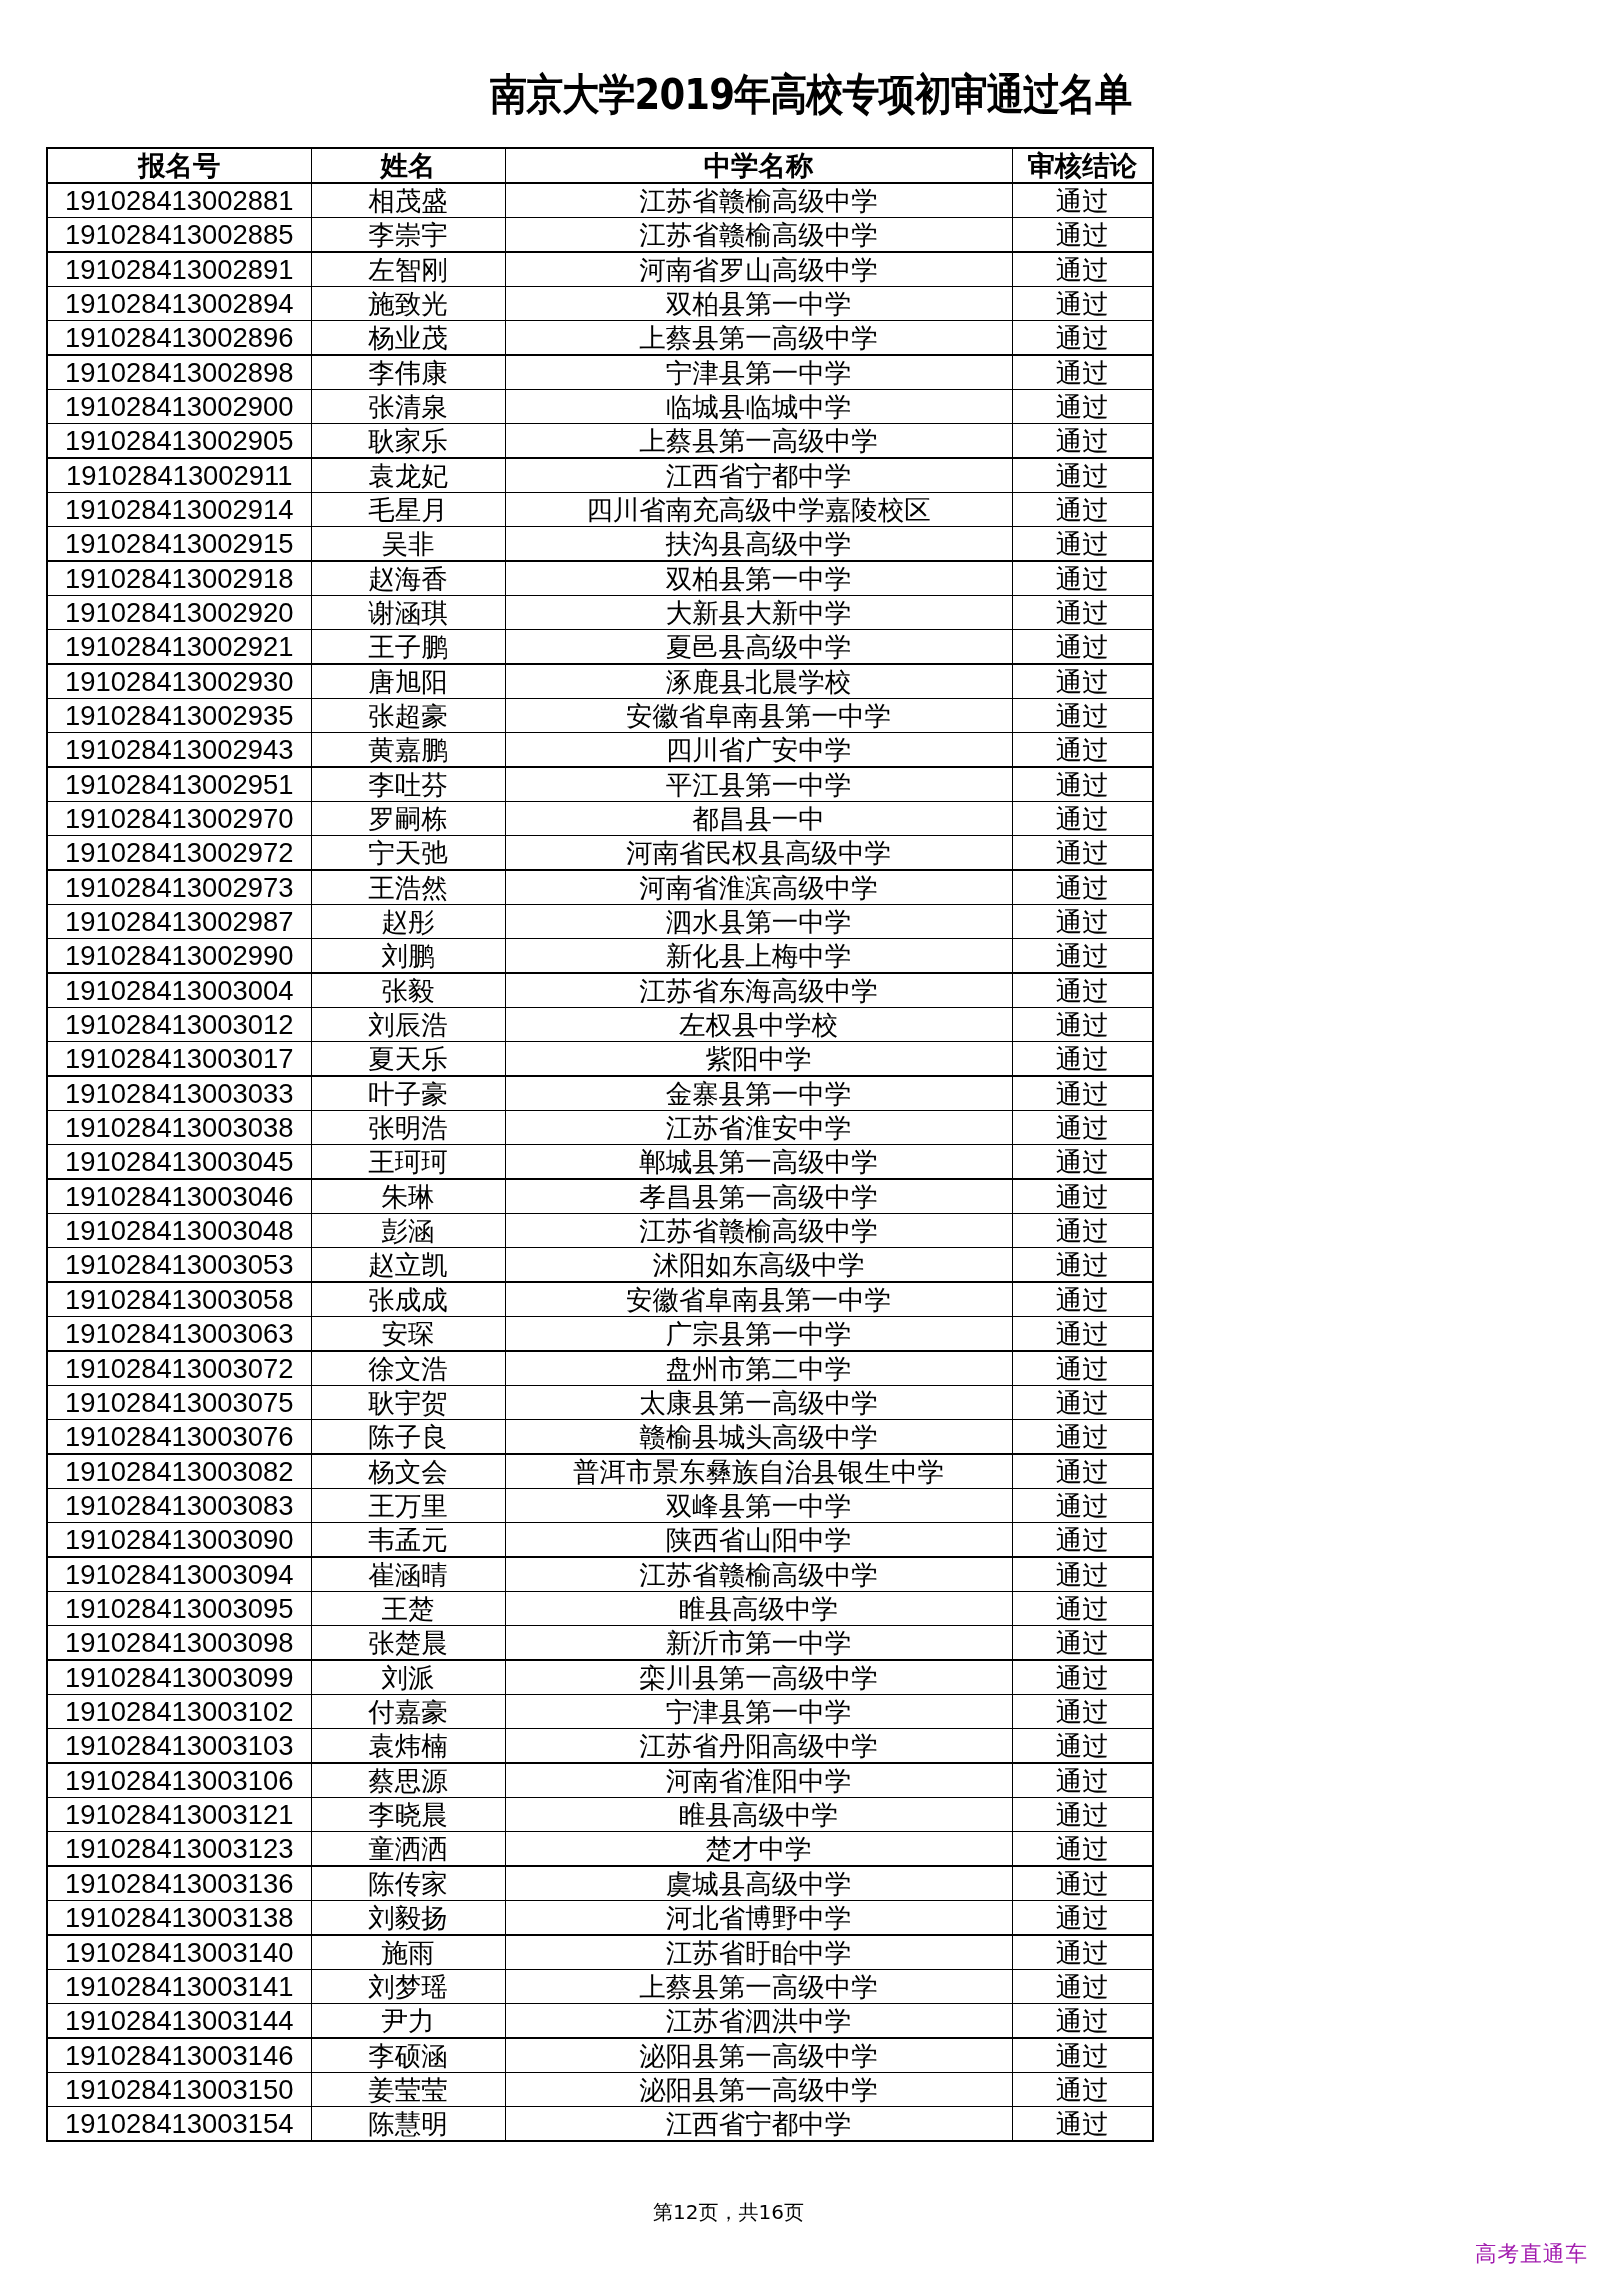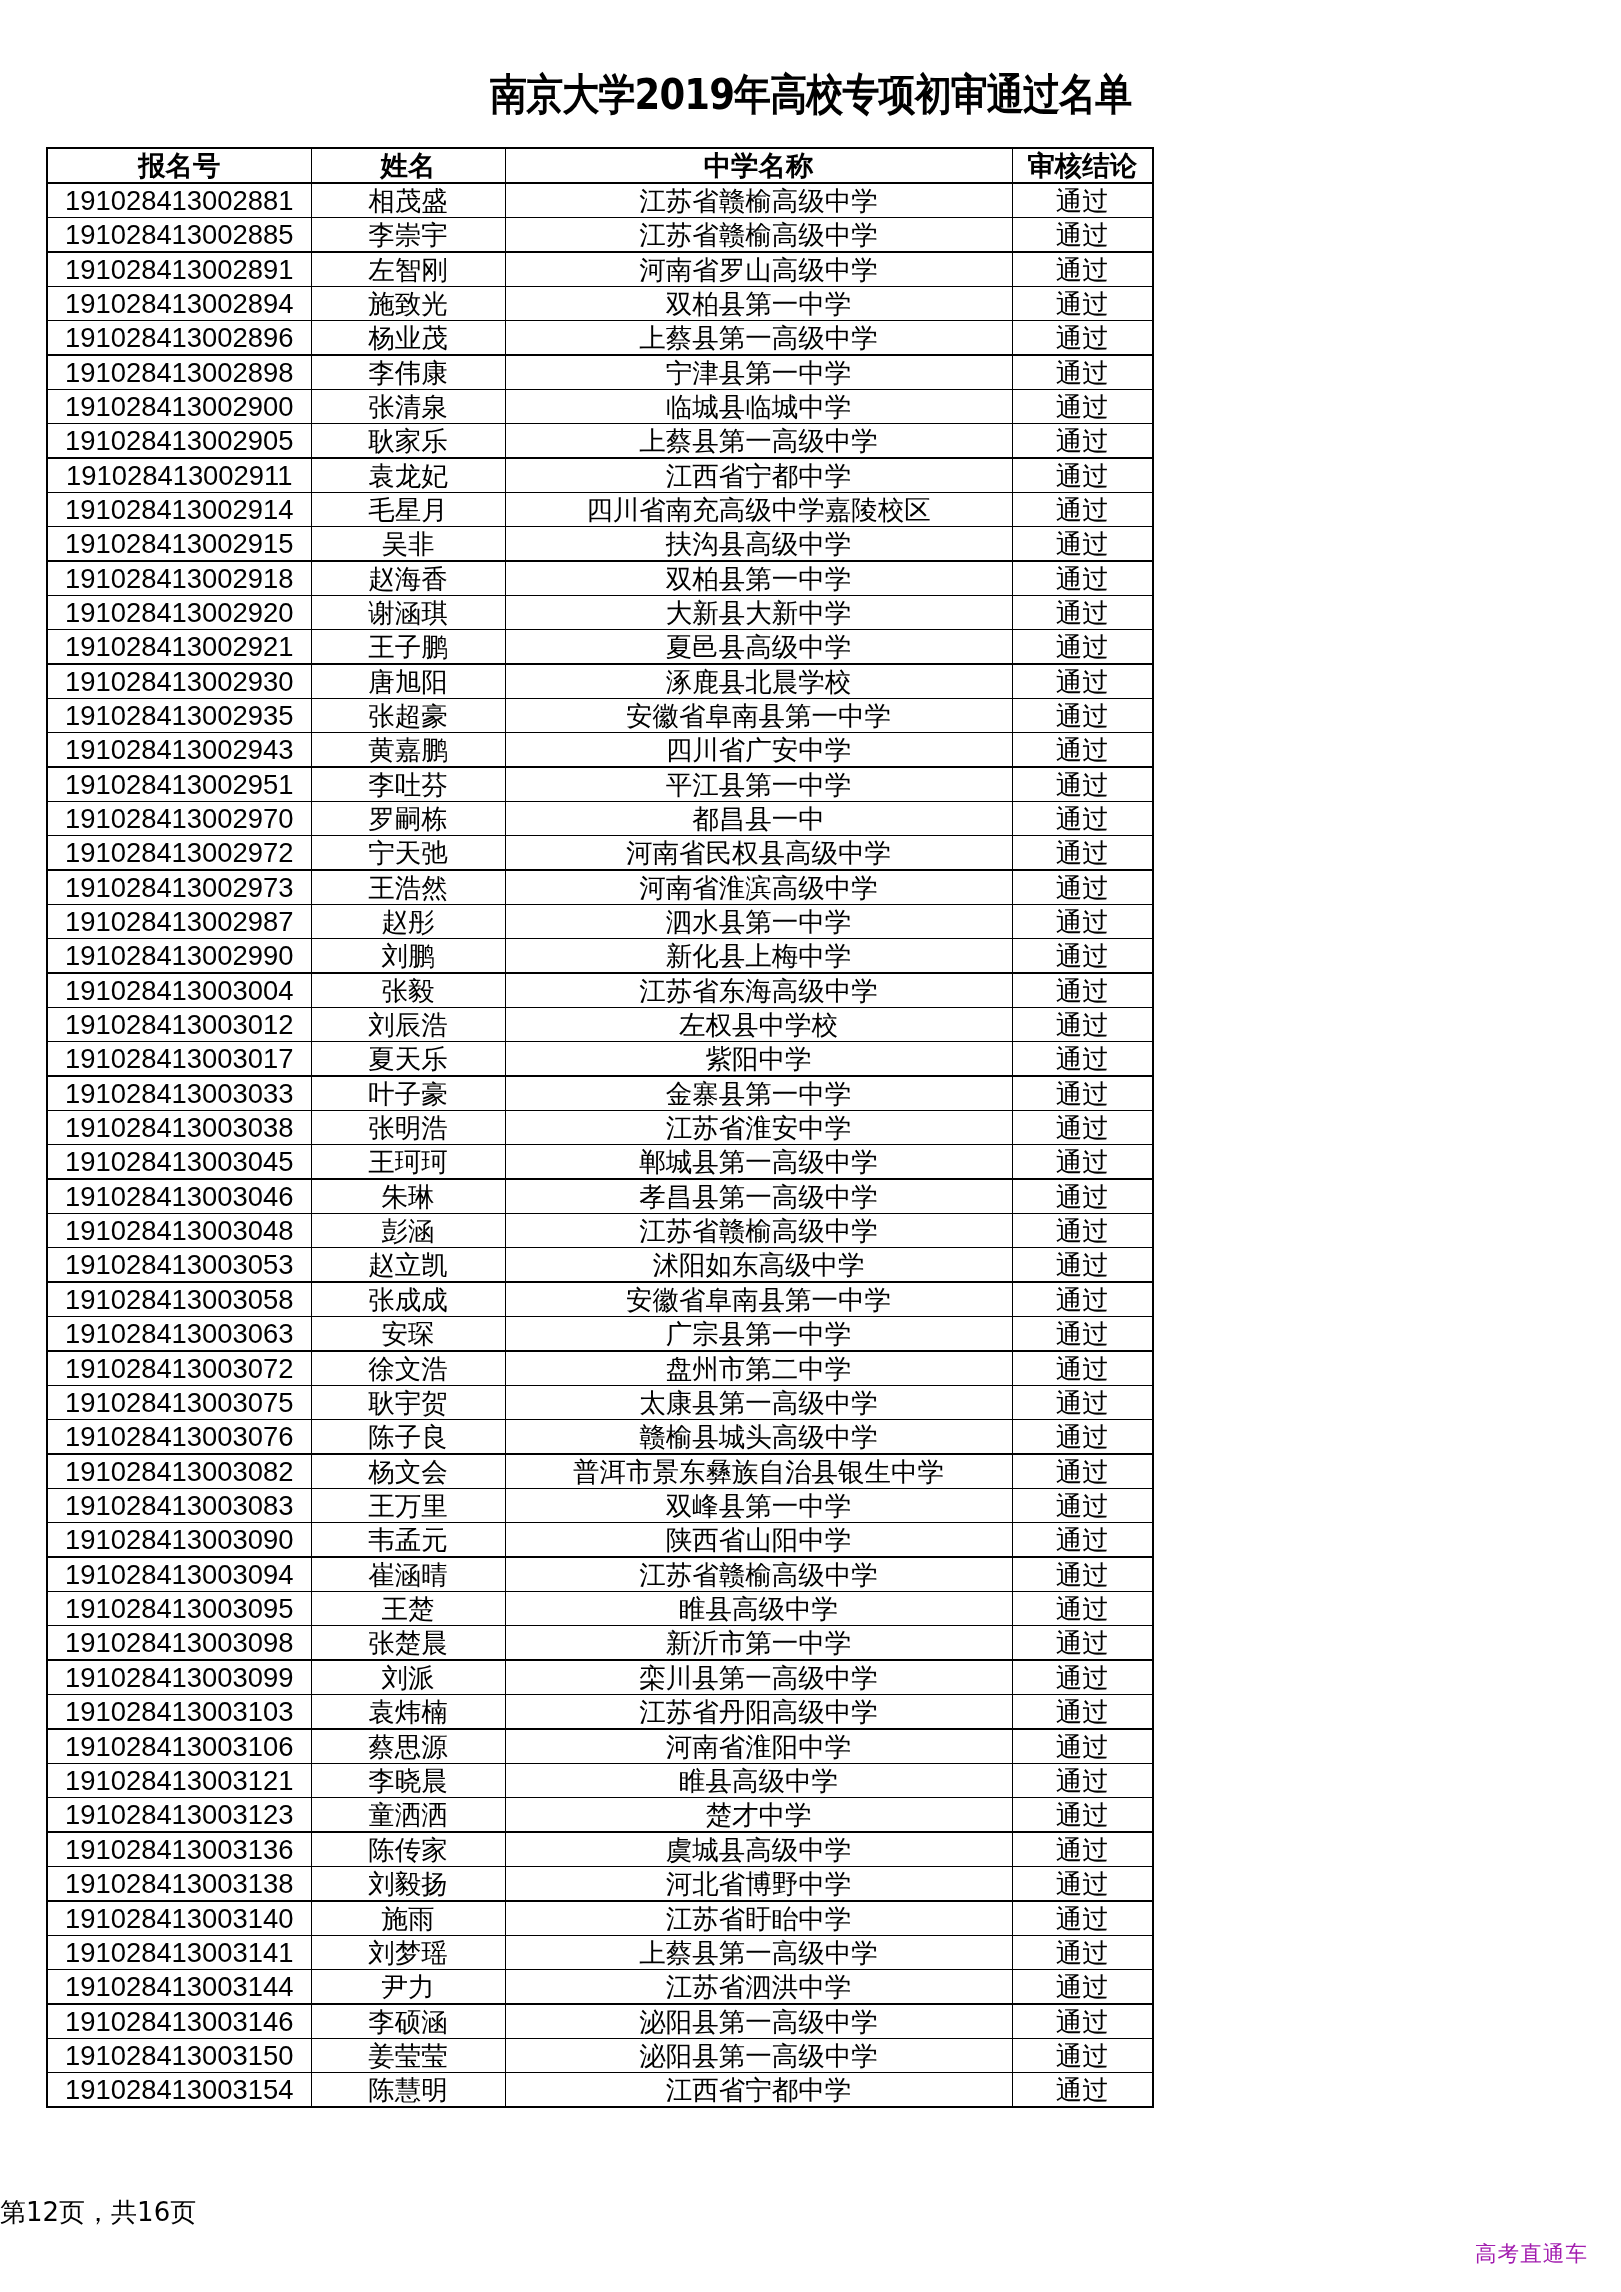--- a/index.html
+++ b/index.html
@@ -69,22 +69,22 @@
     letter-spacing: 0px;
   }
   table.roster tr.thick-bottom td {
     border-bottom: 2px solid #000;
   }
   .footer {
     position: absolute;
     left: 0;
     width: 1457px;
     top: 2196px;
-    text-align: left;
-    font-size: 26px;
+    text-align: center;
+    font-size: 20px;
     line-height: 33px;
   }
   .watermark {
     position: absolute;
     left: 1475px;
     top: 2239px;
     font-size: 21.6px;
     color: #a21caf;
     letter-spacing: 1px;
     font-family: Liberation Mono, monospace;
@@ -368,20 +368,26 @@
         <td>张楚晨</td>
         <td>新沂市第一中学</td>
         <td>通过</td>
       </tr>
       <tr>
         <td class="id">191028413003099</td>
         <td>刘派</td>
         <td>栾川县第一高级中学</td>
         <td>通过</td>
       </tr>
+      <tr>
+        <td class="id">191028413003102</td>
+        <td>付嘉豪</td>
+        <td>宁津县第一中学</td>
+        <td>通过</td>
+      </tr>
       <tr class="thick-bottom">
         <td class="id">191028413003103</td>
         <td>袁炜楠</td>
         <td>江苏省丹阳高级中学</td>
         <td>通过</td>
       </tr>
       <tr>
         <td class="id">191028413003106</td>
         <td>蔡思源</td>
         <td>河南省淮阳中学</td>

